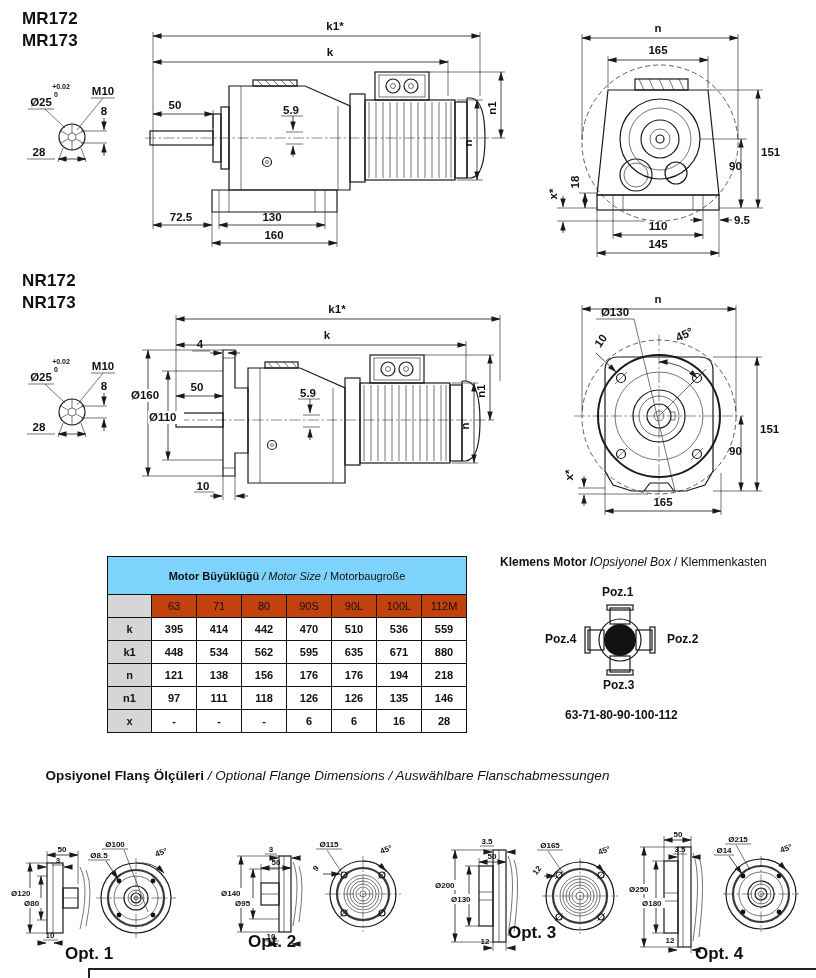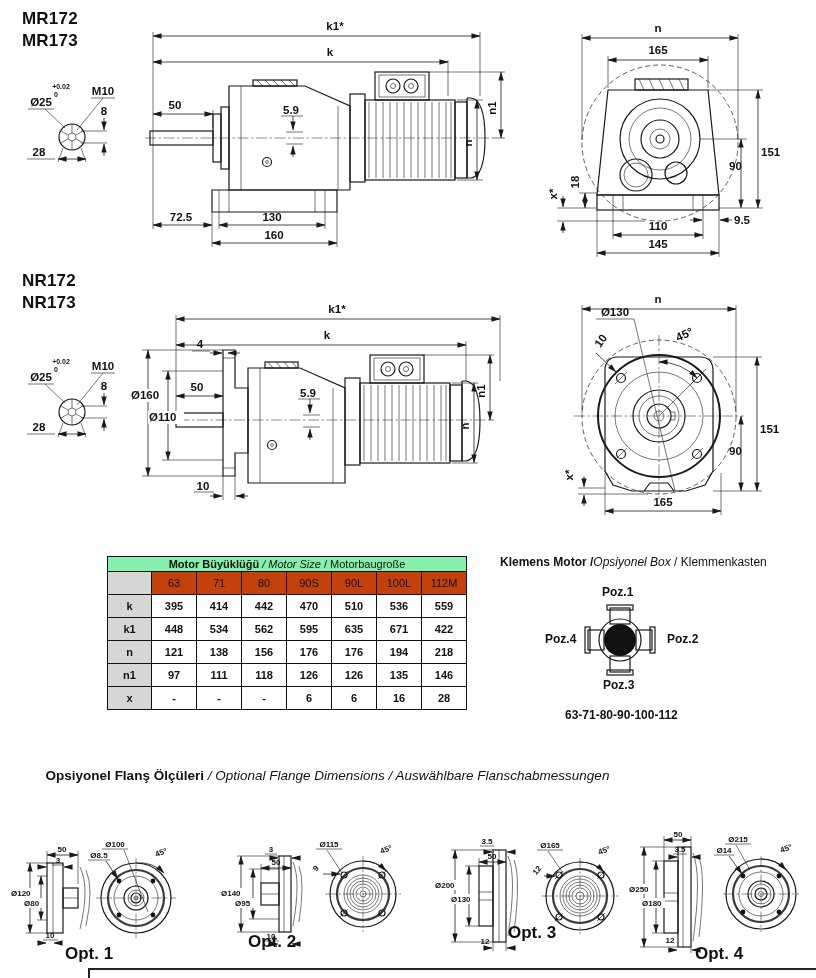--- a/index.html
+++ b/index.html
@@ -16,21 +16,21 @@
 .dsh{fill:none;stroke:#1a1a1a;stroke-width:0.7;stroke-dasharray:5 3}
 .cl{fill:none;stroke:#1a1a1a;stroke-width:0.5;stroke-dasharray:11 2.5 2.5 2.5}
 text{fill:#111;font-family:"Liberation Sans",sans-serif}
 .t11{font-size:11.5px;font-weight:bold;text-anchor:middle}
 .t8{font-size:8px;font-weight:bold;text-anchor:middle}
 .t7{font-size:7px;font-weight:bold;text-anchor:middle}
 .as{text-anchor:start}
 .ttl{font-size:17px;font-weight:bold;line-height:22px;letter-spacing:0.2px}
 #dim-table{border-collapse:collapse;background:#fff}
 #dim-table th,#dim-table td{border:1.2px solid #111;text-align:center;vertical-align:middle;font-size:11px;height:23px}
-#dim-table th.main{background:#86efac;height:15px;font-weight:normal}
+#dim-table th.main{background:#7dd3fc;height:38px;font-weight:normal}
 #dim-table .hd{background:#c2410c;font-weight:normal;width:45px}
 #dim-table .lb{background:#d6d6d6;font-weight:bold;width:44px}
 #dim-table td.v{width:45px;font-weight:bold}
 .b{font-weight:bold}.i{font-style:italic}
 .small12{font-size:12px}
 .ftitle{font-size:13.5px;text-align:center;width:655px}
 .poz{position:absolute;font-size:12px;font-weight:bold}
 .optlbl{position:absolute;font-size:17px;font-weight:bold}
 .frame{position:absolute;background:#222}
 </style>
@@ -386,21 +386,21 @@
     <td class="v">559</td>
   </tr>
   <tr>
     <td class="lb">k1</td>
     <td class="v">448</td>
     <td class="v">534</td>
     <td class="v">562</td>
     <td class="v">595</td>
     <td class="v">635</td>
     <td class="v">671</td>
-    <td class="v">422</td>
+    <td class="v">880</td>
   </tr>
   <tr>
     <td class="lb">n</td>
     <td class="v">121</td>
     <td class="v">138</td>
     <td class="v">156</td>
     <td class="v">176</td>
     <td class="v">176</td>
     <td class="v">194</td>
     <td class="v">218</td>

